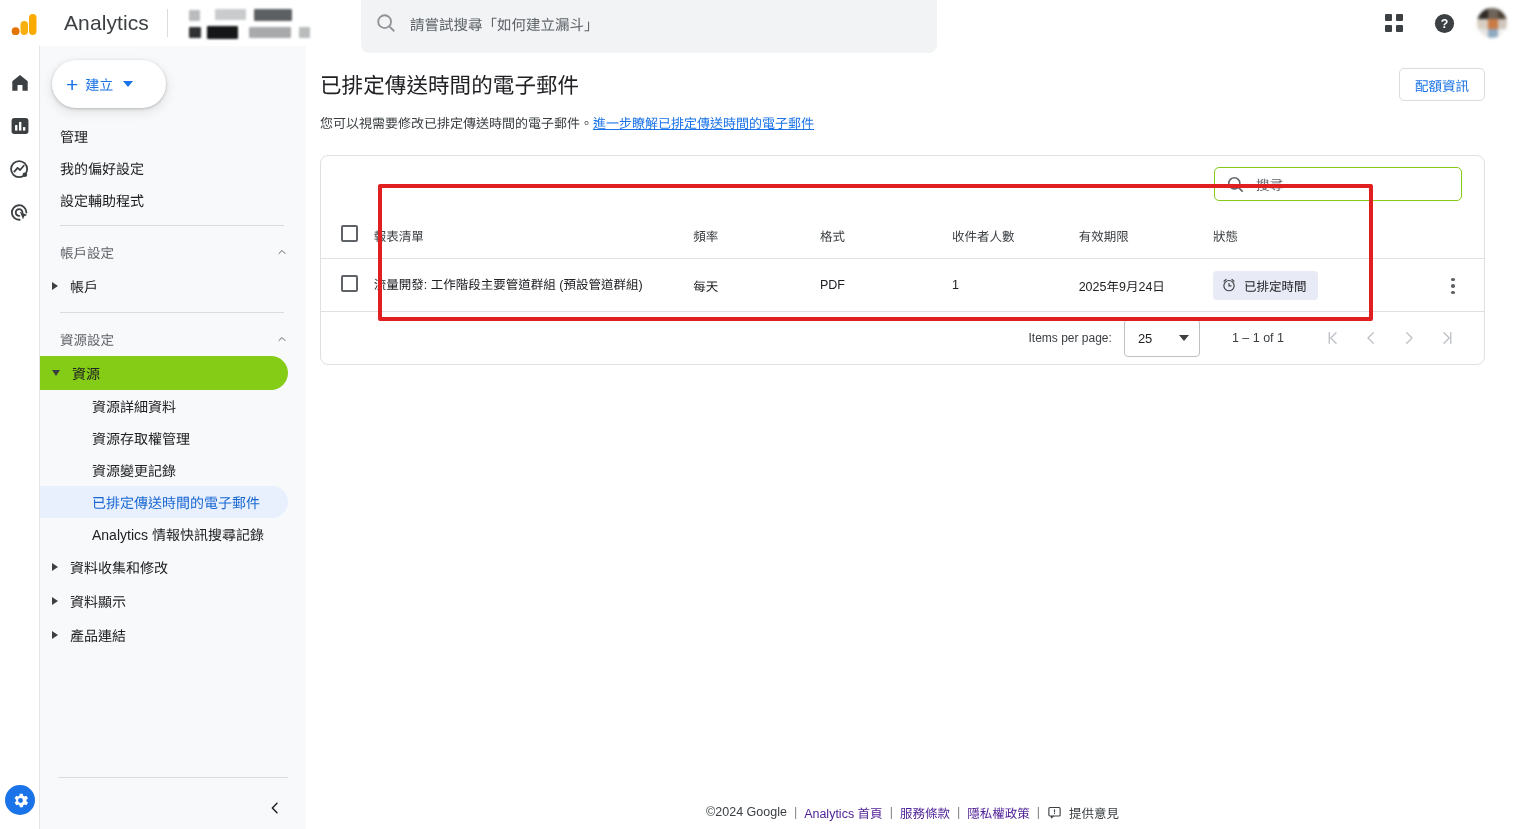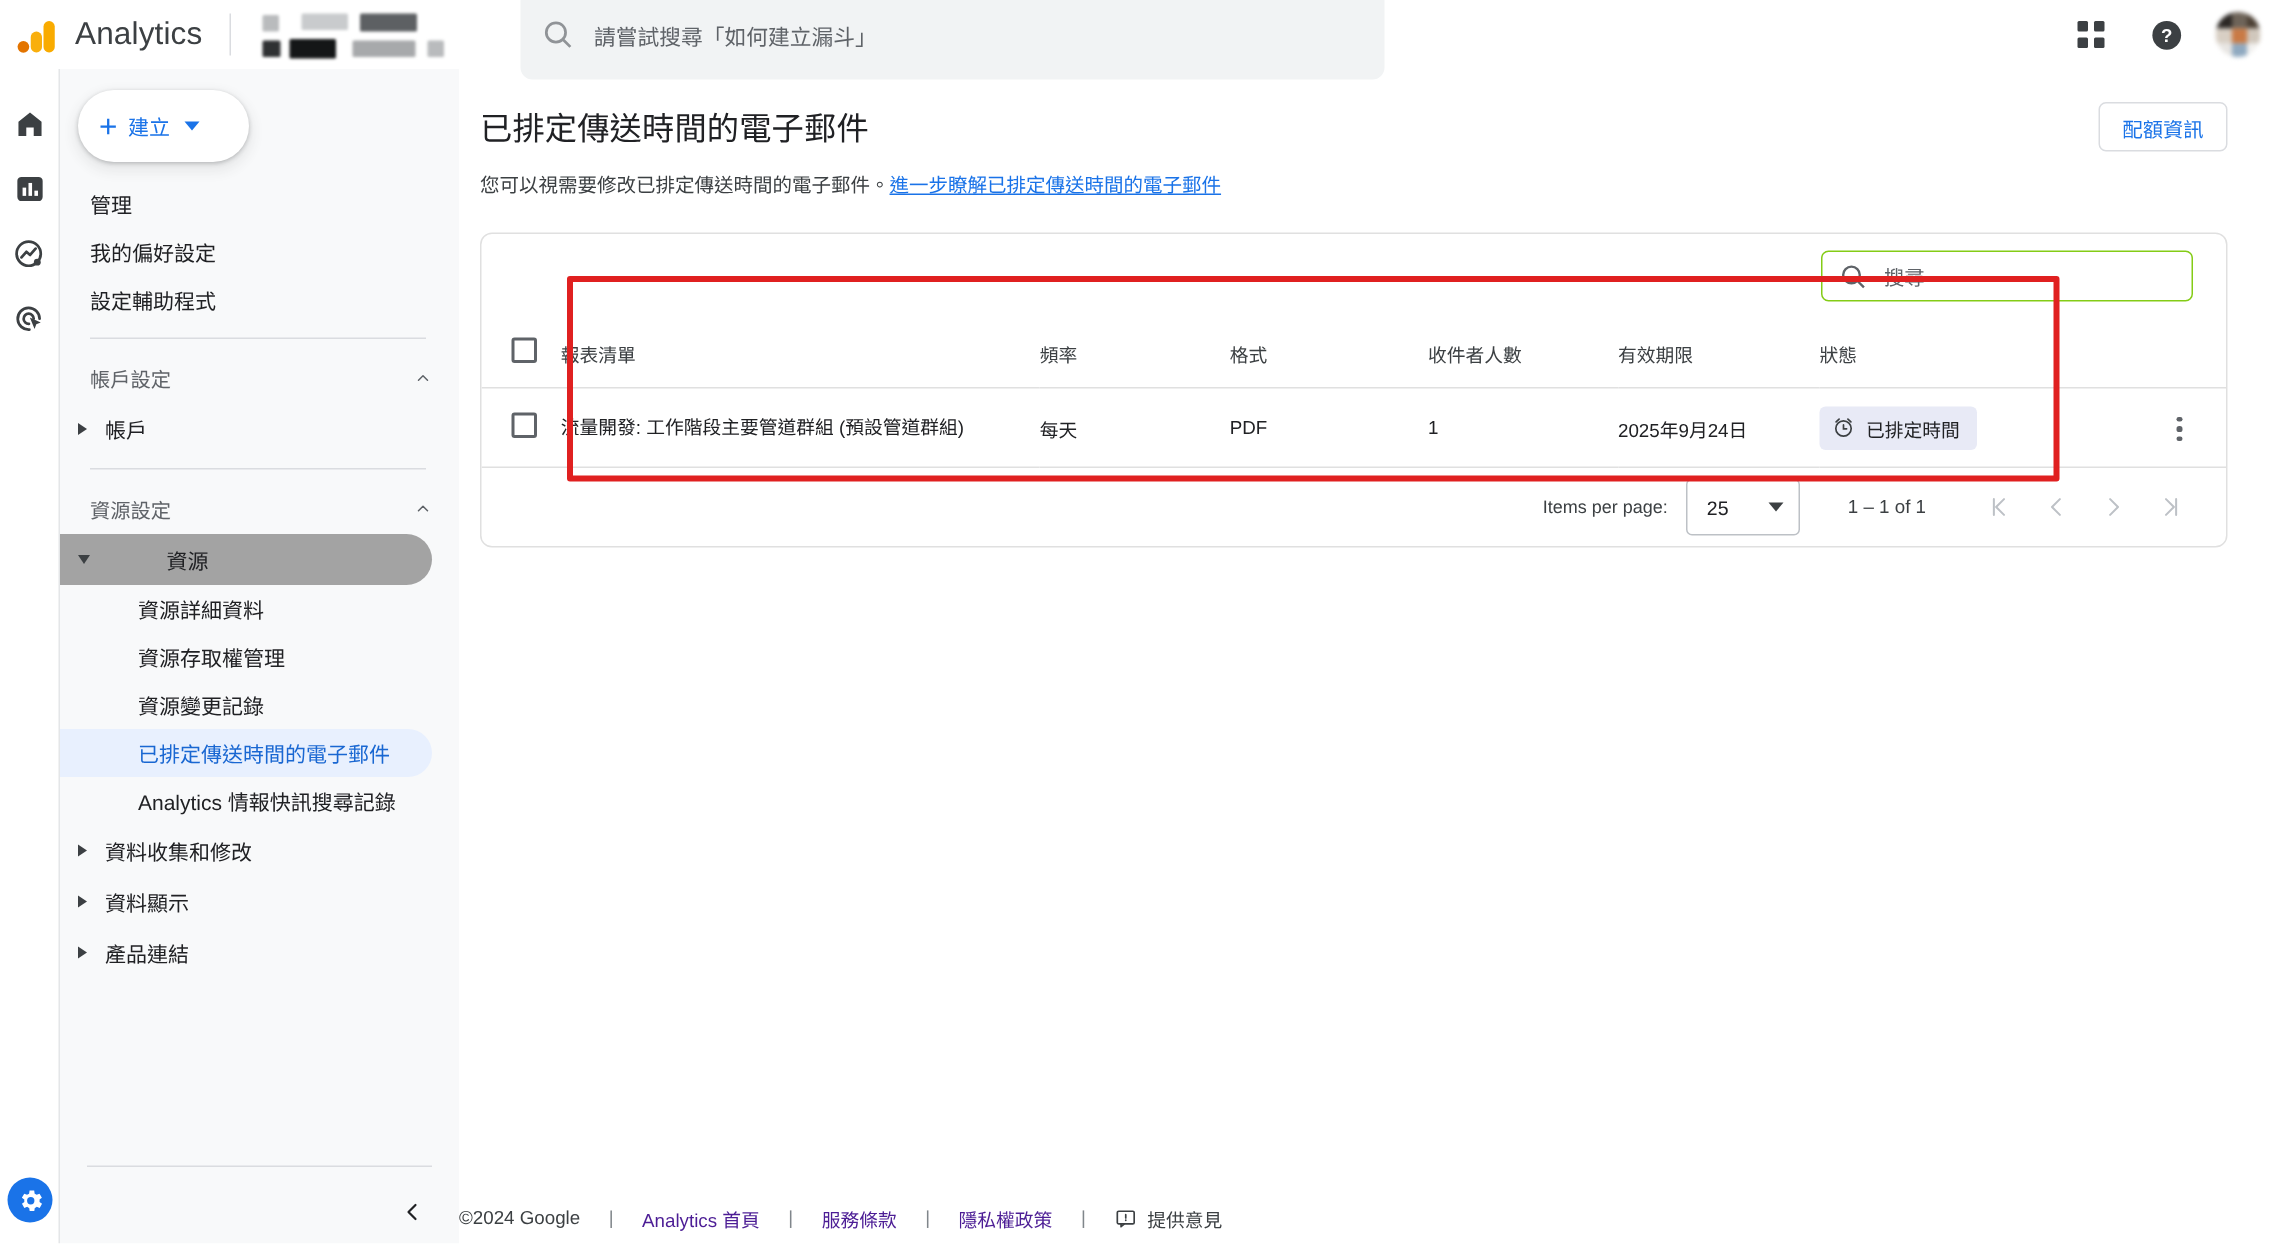--- a/index.html
+++ b/index.html
@@ -17,21 +17,21 @@
 
   
   .topbar {
     position: absolute; top: 0; left: 0; width: 1519px; height: 46px;
     background: #fff; display: flex; align-items: center; z-index: 30;
   }
   .ga-logo { margin-left: 10px; width: 30px; height: 30px; display:flex; align-items:flex-end; justify-content:center; }
   .ga-logo svg { display:block; }
   .brand-name {
     font-size: 21px; color: #3c4043; letter-spacing: .1px;
-    margin-left: 10px; white-space: nowrap;
+    margin-left: 24px; white-space: nowrap;
   }
   .brand-divider { width: 1px; height: 28px; background: #dadce0; margin: 0 16px 0 18px; }
   .prop-blur { width: 130px; height: 34px; position: relative; }
   .prop-blur i {
     position: absolute; display:block; border-radius: 1px; filter: blur(1.2px);
   }
   .search-wrap {
     margin-left: 47px; width: 576px; height: 60px;
     background: #f1f3f4; border-radius: 8px;
     display: flex; align-items: center; padding: 0 14px; cursor: text;
@@ -97,21 +97,21 @@
   .nav-section {
     height: 34px; display: flex; align-items: center; justify-content: space-between;
     padding: 0 18px 0 20px; font-size: 13.5px; color: #5f6368; cursor: pointer;
   }
   .chev-up { width: 12px; height: 12px; }
   .nav-parent {
     height: 34px; display: flex; align-items: center; cursor: pointer;
     padding-left: 12px; font-size: 14px; color: #202124;
     border-radius: 0 18px 18px 0; margin-right: 18px; font-weight: 500;
   }
-  .nav-parent.expanded { background: #a3a3a3; gap: 39px; }
+  .nav-parent.expanded { background: #84cc16; }
   .tri {
     width: 0; height: 0; margin-right: 12px; flex: none;
     border-top: 4.5px solid transparent; border-bottom: 4.5px solid transparent;
     border-left: 6px solid #3c4043;
   }
   .tri.down {
     border-left: 4.5px solid transparent; border-right: 4.5px solid transparent;
     border-top: 6px solid #3c4043; border-bottom: 0;
   }
   .nav-child {
@@ -209,22 +209,22 @@
 
   
   .hl-box {
     position: absolute; left: 378px; top: 184px; width: 995px; height: 137px;
     border: 4px solid #e02020; border-radius: 2px; pointer-events: none; z-index: 20;
   }
 
   
   .footer {
     position: absolute; left: 306px; bottom: 0; width: 1213px; height: 34px;
-    display: flex; align-items: center; 
-    font-size: 12.5px; color: #3c4043; gap: 12px;
+    display: flex; align-items: center; justify-content: center;
+    font-size: 12.5px; color: #3c4043; gap: 0;
   }
   .footer a { color: #4c1d95; text-decoration: none; cursor: pointer; }
   .footer .sep { margin: 0 7px; color: #80868b; }
   .fb { display: inline-flex; align-items: center; gap: 7px; cursor: pointer; color:#3c4043; }
 </style>
 </head>
 <body>
 
 <div id="app">
 

